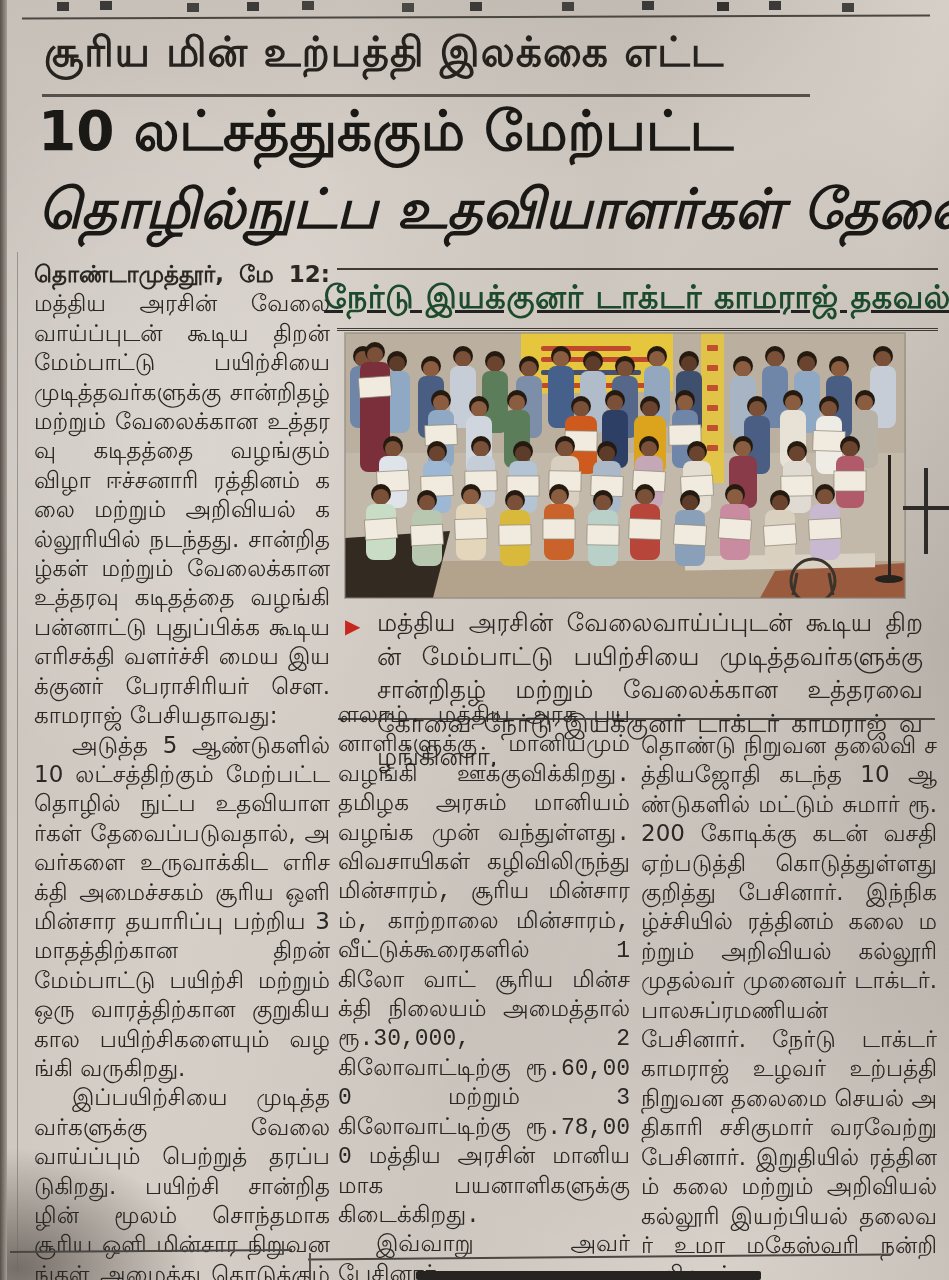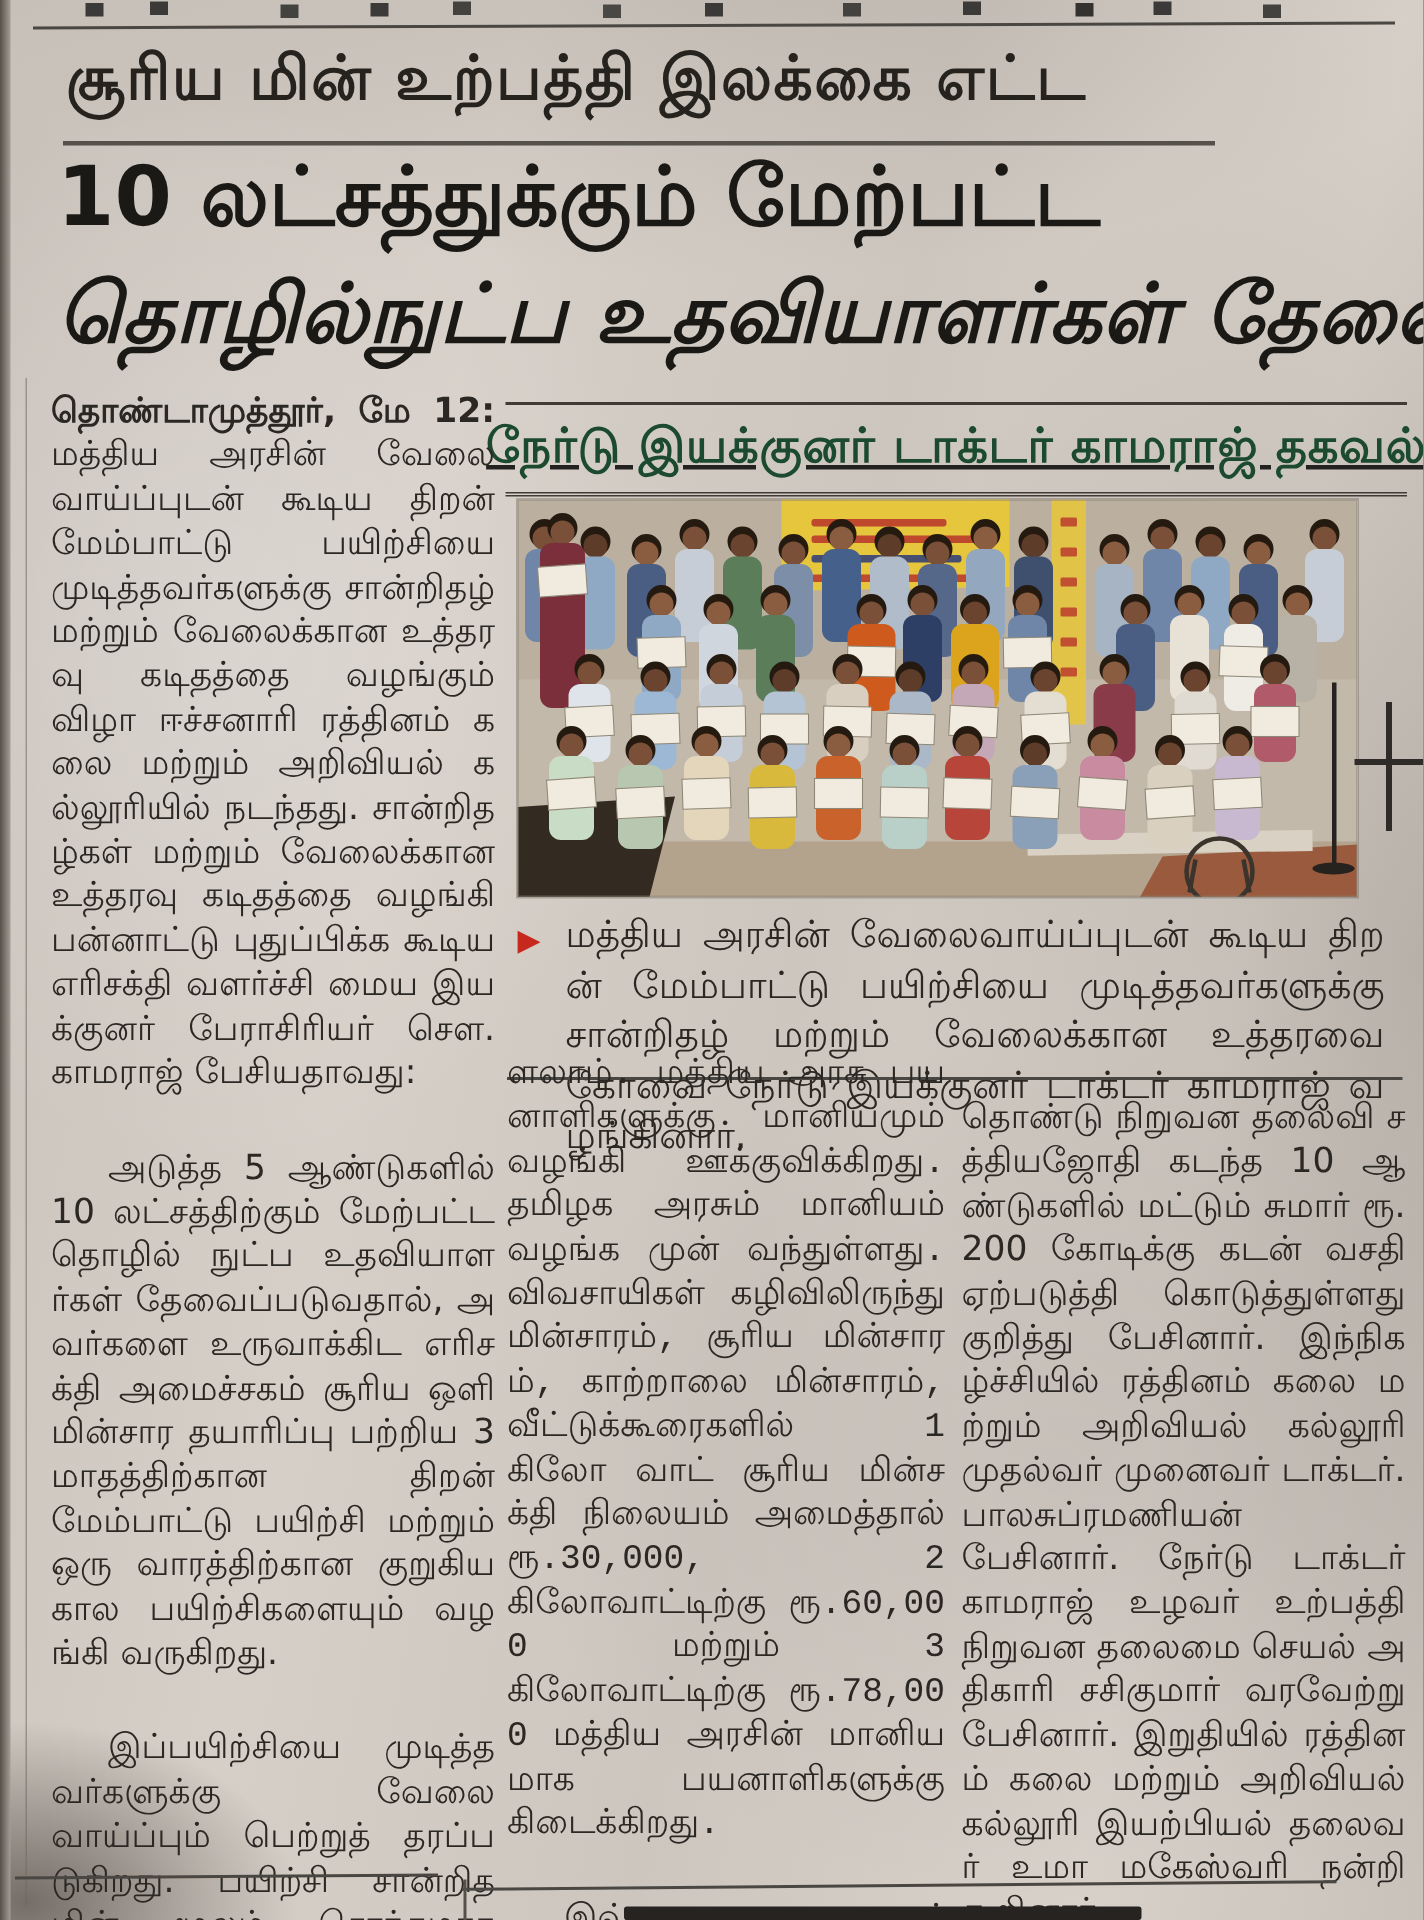--- a/index.html
+++ b/index.html
@@ -24,21 +24,21 @@
   .kicker{position:absolute;left:44px;top:28px;width:860px;font-size:41px;font-weight:700;
     letter-spacing:1px;color:#26231f;white-space:nowrap;}
   .kicker-underline{position:absolute;left:42px;top:94px;width:768px;height:3px;background:#55504a;}
   .headline{position:absolute;left:38px;width:900px;font-weight:700;color:#1b1916;
     font-size:55px;line-height:1.0;white-space:nowrap;letter-spacing:0px;}
   .h-l1{top:104px;}
   .h-l2{top:182px;font-style:italic;}
   .body-col{position:absolute;font-size:23px;line-height:29.4px;text-align:justify;
     word-break:break-all;overflow-wrap:anywhere;color:#2b2824;}
   .body-col p{margin:0;}
-  .body-col p.ind{text-indent:38px;margin-top:34px;}
+  .body-col p.ind{text-indent:38px;}
   .bold{font-weight:700;}
   #col-left{left:34px;top:260px;width:296px;height:992px;}
   #col-mid{left:338px;top:702px;width:292px;height:506px;font-family:Liberation Mono, monospace;}
   #col-right{left:641px;top:731px;width:296px;height:510px;}
   .infobox{position:absolute;left:337px;top:268px;width:601px;height:58px;
     border-top:2px solid #3f3a34;border-bottom:3px double #3f3a34;
     display:flex;align-items:center;justify-content:center;text-decoration:underline;}
   .infobox-text{font-size:32px;font-weight:700;color:#1c4a2e;letter-spacing:.5px;white-space:nowrap;}
   .photo-wrap{position:absolute;left:345px;top:333px;width:560px;height:265px;
     box-shadow:0 0 0 1px rgba(90,82,74,.35);}

